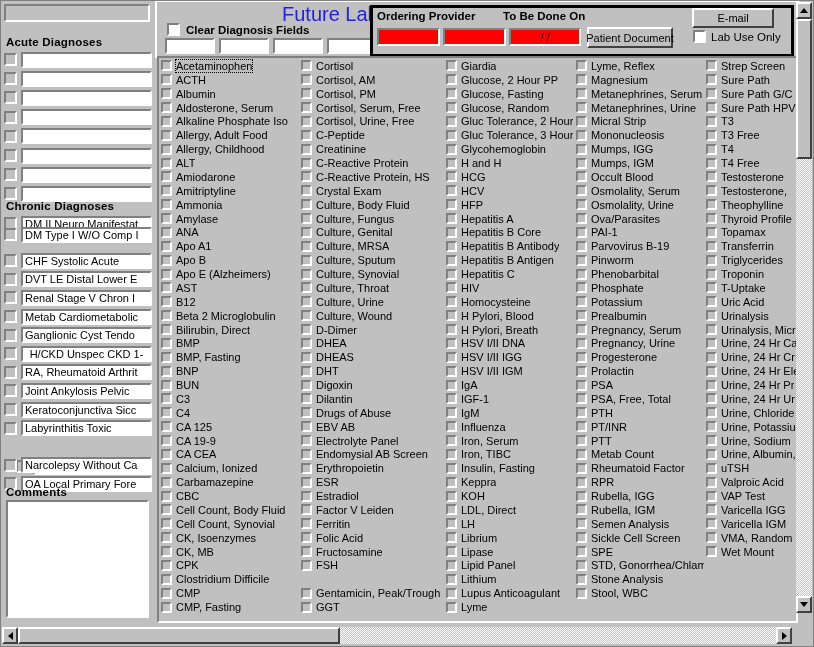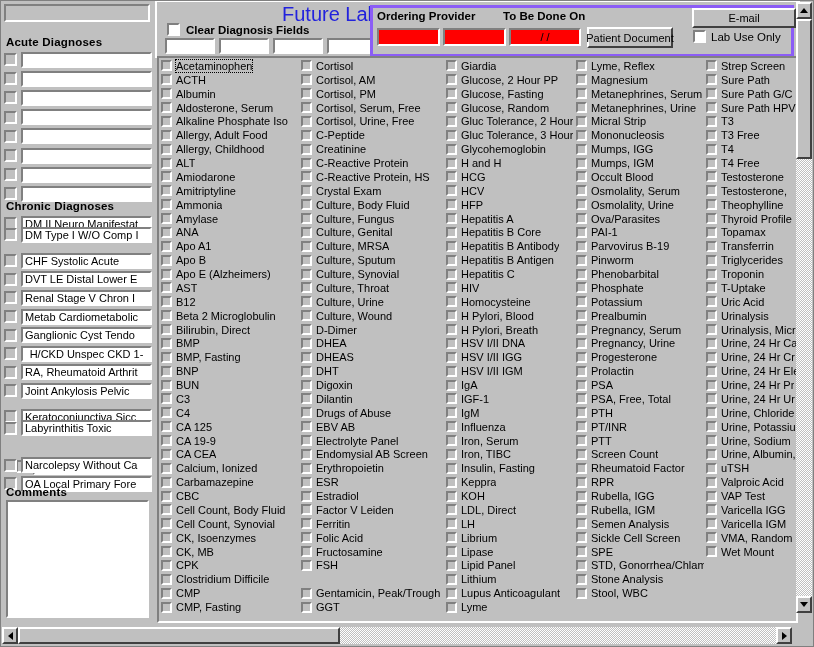--- a/index.html
+++ b/index.html
@@ -123,21 +123,21 @@
     width: 50px; height: 16px;
     border: 2px solid;
     border-color: #808080 #ffffff #ffffff #808080;
     background: #ffffff;
   }
 
   
   #provider-panel {
     position: absolute; left: 213px; top: 3px;
     width: 424px; height: 52px;
-    border: 3px solid #8b5cf6;
+    border: 3px solid #000000;
     background: #c0c0c0;
   }
   #lbl-provider {
     position: absolute; left: 4px; top: 2px;
     font-weight: bold; font-size: 11.5px;
   }
   #lbl-todo {
     position: absolute; left: 130px; top: 2px;
     font-weight: bold; font-size: 11.5px;
   }
@@ -154,21 +154,21 @@
   }
   #prov-a { left: 4px; width: 63px; }
   #prov-b { left: 70px; width: 63px; }
   #date-field { left: 136px; width: 72px; }
   #btn-patient-doc {
     position: absolute; left: 214px; top: 19px;
     width: 86px; height: 21px;
   }
   #btn-email {
     position: absolute; left: 319px; top: 0px;
-    width: 104px; height: 20px;
+    width: 82px; height: 20px;
   }
   #lab-use-row {
     position: absolute; left: 320px; top: 22px;
     display: flex; align-items: center; gap: 5px;
   }
   #lab-use-row .lbl { font-size: 11.5px; }
 
   
   #lab-grid-frame {
     position: absolute; left: 2px; top: 56px;
@@ -351,21 +351,21 @@
           <div class="dx-input">H/CKD Unspec CKD 1-</div>
         </div>
         <div class="dx-row" style="top: 363.8px;">
           <span class="cbx"></span>
           <div class="dx-input">RA, Rheumatoid Arthrit</div>
         </div>
         <div class="dx-row" style="top: 382.4px;">
           <span class="cbx"></span>
           <div class="dx-input">Joint Ankylosis Pelvic </div>
         </div>
-        <div class="dx-row" style="top: 401px; margin-top: 7px;">
+        <div class="dx-row" style="top: 401px;">
           <span class="cbx"></span>
           <div class="dx-input">Keratoconjunctiva Sicc</div>
         </div>
         <div class="dx-row" style="top: 419.6px;">
           <span class="cbx"></span>
           <div class="dx-input">Labyrinthitis Toxic</div>
         </div>
         <div class="dx-row" style="top: 458px; padding-left: 12px;">
           <span class="cbx"></span>
           <div class="dx-input">Malaria Ovale</div>
@@ -1017,21 +1017,21 @@
             <div class="lab-item">
               <span class="cbx"></span>
               <span class="nm">PT/INR</span>
             </div>
             <div class="lab-item">
               <span class="cbx"></span>
               <span class="nm">PTT</span>
             </div>
             <div class="lab-item">
               <span class="cbx"></span>
-              <span class="nm">Screen Count</span>
+              <span class="nm">Metab Count</span>
             </div>
             <div class="lab-item">
               <span class="cbx"></span>
               <span class="nm">Rheumatoid Factor</span>
             </div>
             <div class="lab-item">
               <span class="cbx"></span>
               <span class="nm">RPR</span>
             </div>
             <div class="lab-item">

